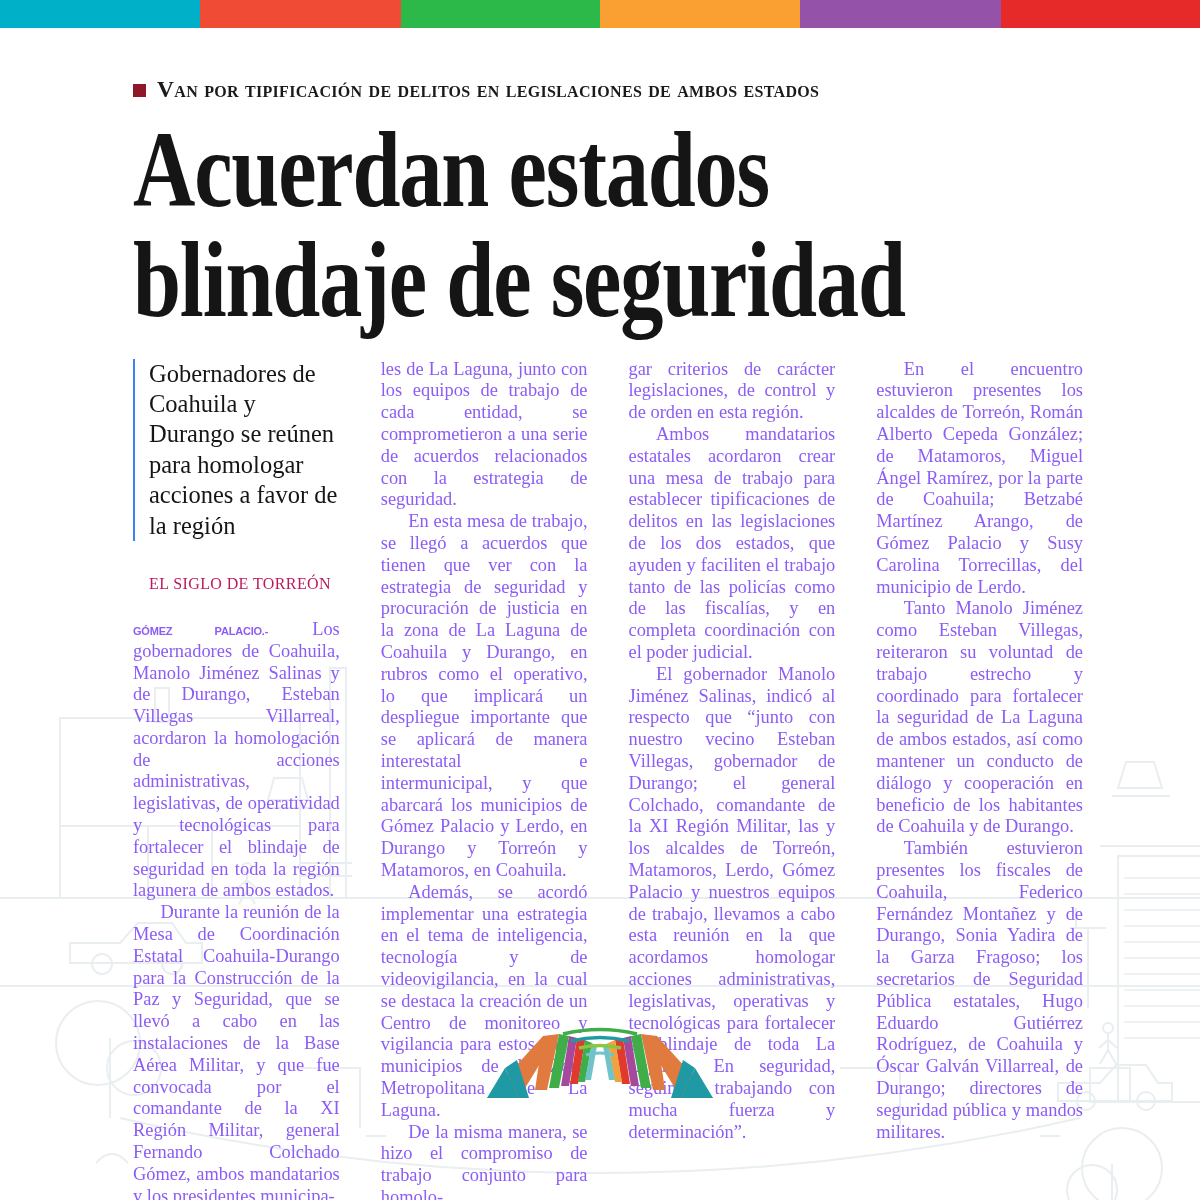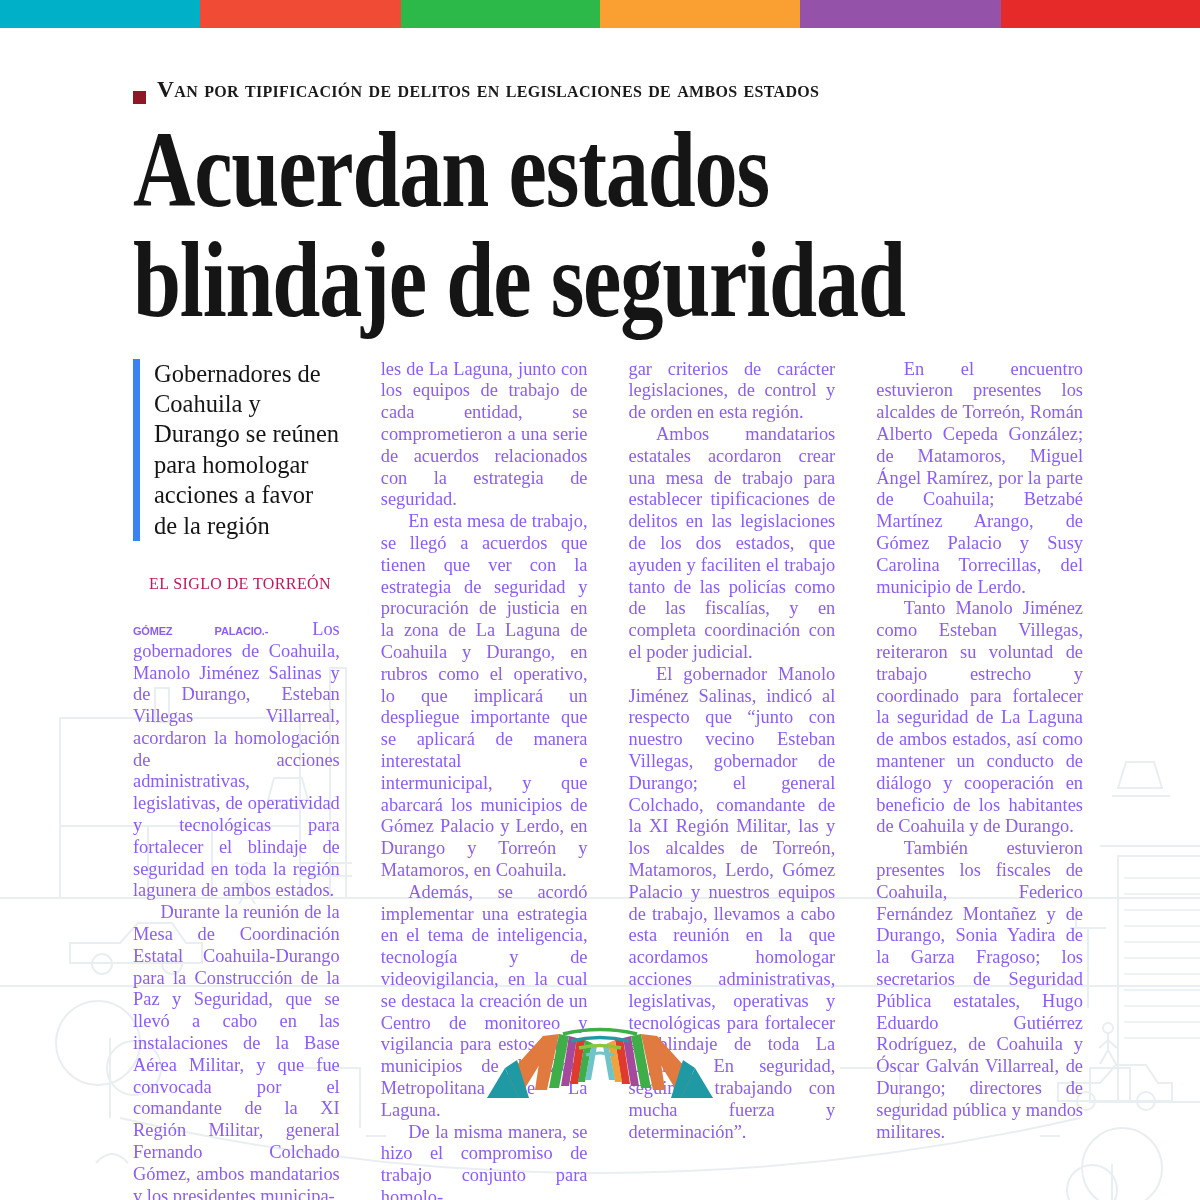--- a/index.html
+++ b/index.html
@@ -34,21 +34,21 @@
   #page {
     position: relative;
     z-index: 2;
     padding: 0 0 0 0;
     width: 1200px;
   }
 
   
   #kicker-row {
     display: flex;
-    align-items: flex-end;
+    align-items: center;
     margin: 48px 0 0 133px;
   }
   #kicker-bullet {
     width: 13px; height: 13px;
     background: #8f1728;
     margin-right: 11px;
     flex: 0 0 auto;
     position: relative;
     top: 1px;
   }
@@ -88,21 +88,21 @@
     align-items: flex-start;
   }
   .col {
     width: 207px;
     margin-right: 41px;
   }
   .col:last-child { margin-right: 0; }
 
   
   #deck-wrap {
-    border-left: 7px solid #3b82f6;
+    border-left: 2px solid #3b82f6;
     padding-left: 14px;
   }
   #deck {
     font-family: "Liberation Serif", serif;
     font-size: 24.5px;
     line-height: 1.24;
     color: #151515;
   }
   #byline {
     margin-top: 34px;

